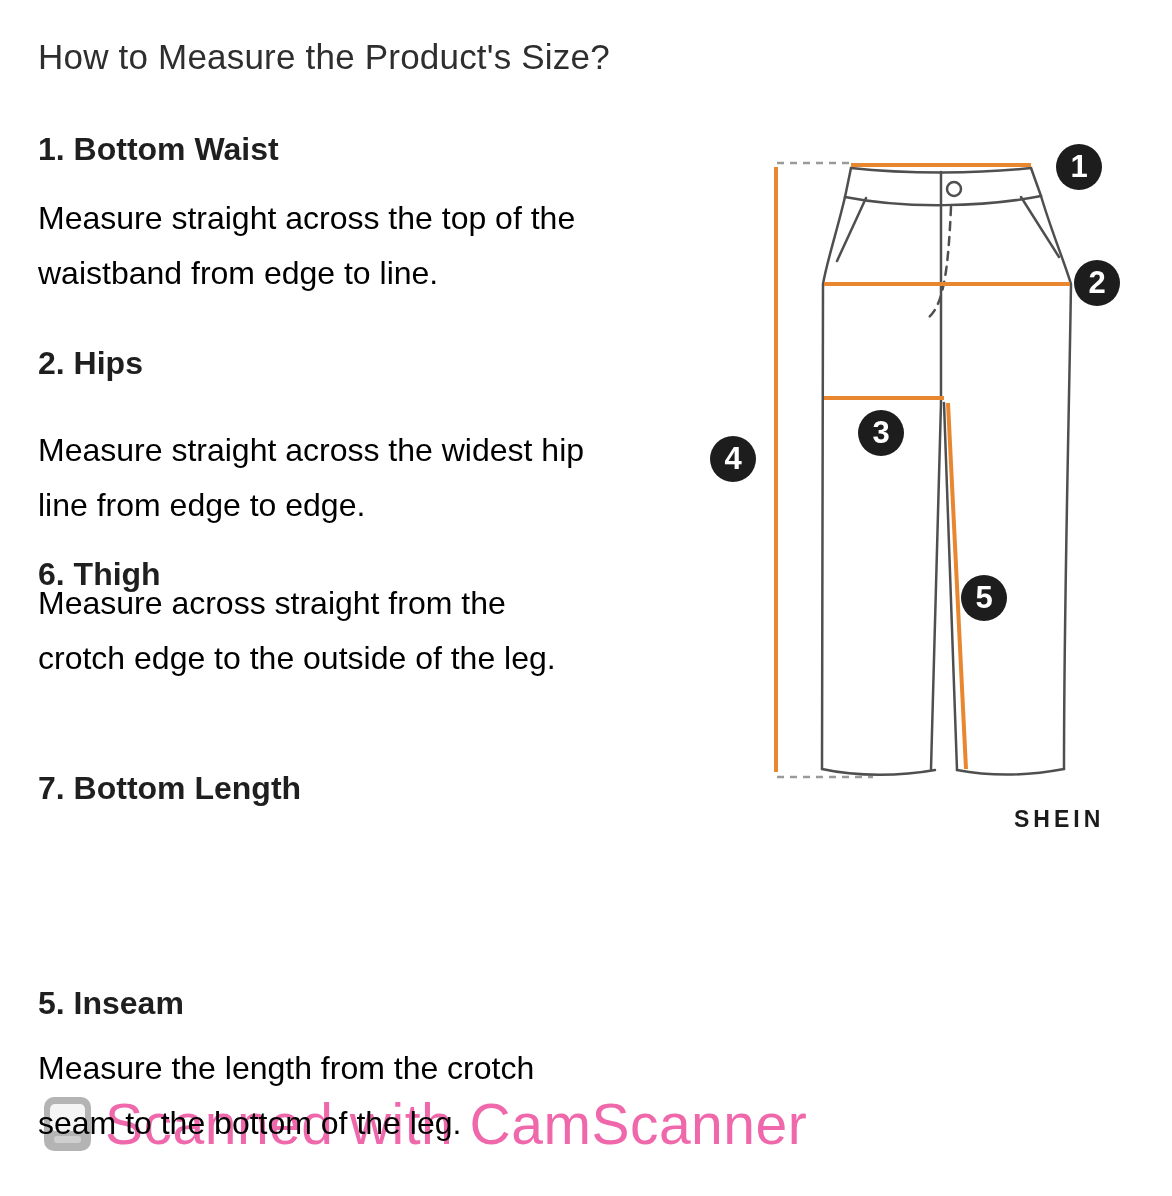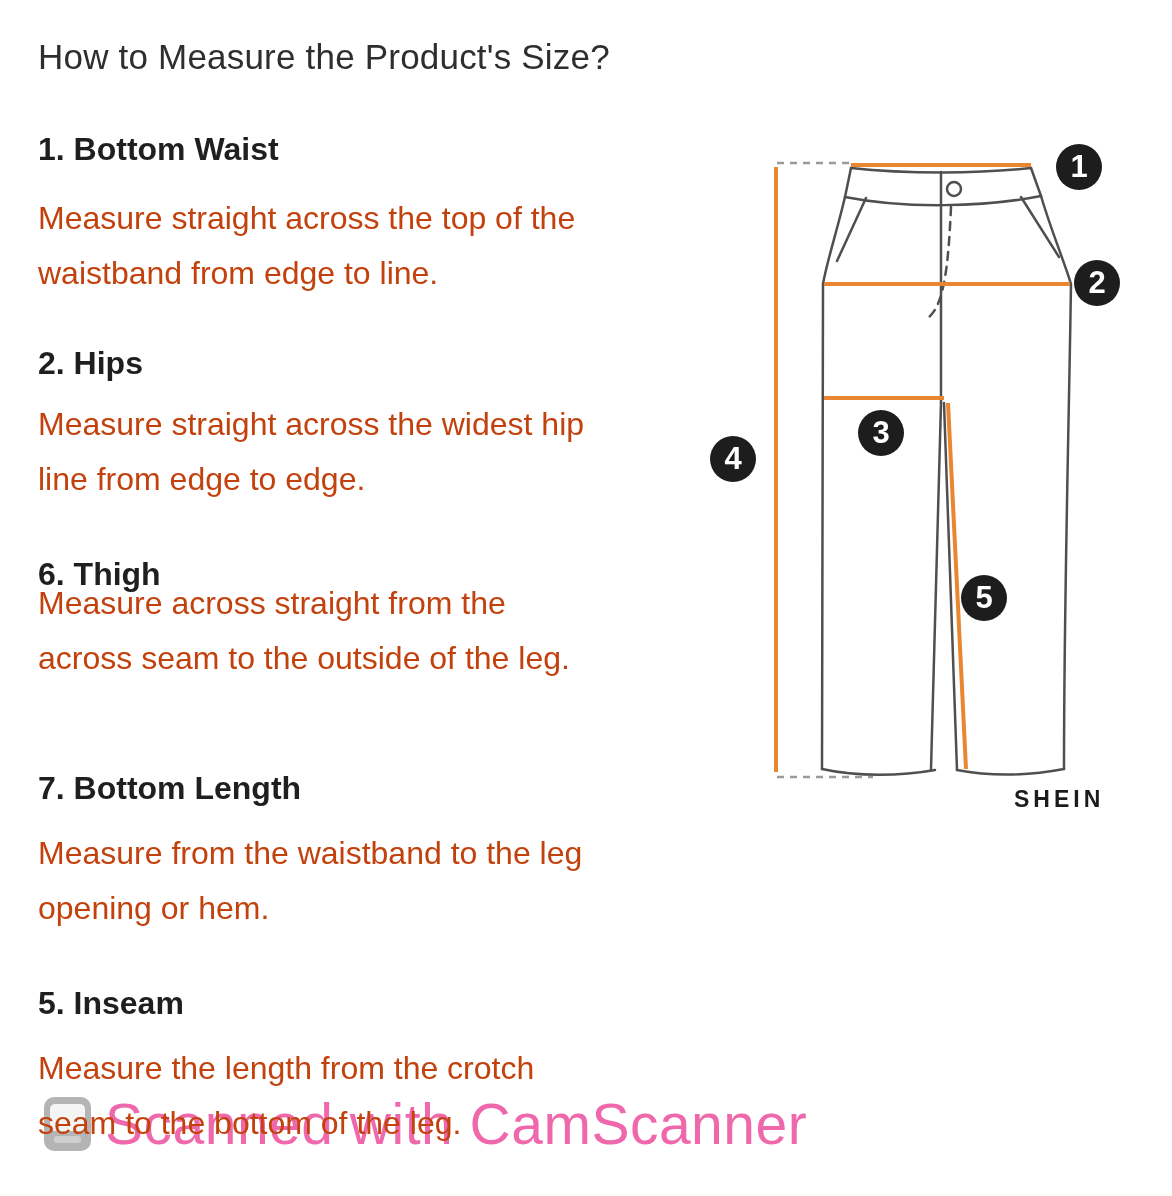--- a/index.html
+++ b/index.html
@@ -19,34 +19,34 @@
     z-index:2;margin:0;
   }
   .sec-heading{
     position:absolute;left:38px;
     font-size:32px;font-weight:700;line-height:40px;
     color:#1f1f1f;white-space:nowrap;z-index:2;
   }
   .sec-body{
     position:absolute;left:38px;
     font-size:32px;font-weight:400;line-height:55px;
-    color:#c2410c;white-space:nowrap;z-index:2;
+    color:#000000;white-space:nowrap;z-index:2;
   }
   .sec-body span{display:block;}
 
   
   .pants-svg{position:absolute;left:700px;top:130px;width:472px;height:700px;z-index:1;}
   .marker{
     position:absolute;width:46px;height:46px;border-radius:50%;
     background:#1d1d1d;color:#ffffff;
     display:flex;align-items:center;justify-content:center;
     font-size:31px;font-weight:700;z-index:3;
   }
   .brand{
-    position:absolute;left:1014px;top:786px;
+    position:absolute;left:1014px;top:806px;
     font-size:23px;font-weight:700;letter-spacing:4px;
     color:#1c1c1c;z-index:2;white-space:nowrap;
   }
 
   
   .watermark{
     position:absolute;left:44px;top:1094px;height:60px;
     display:flex;align-items:center;z-index:1;
   }
   .wm-icon{
@@ -74,36 +74,32 @@
 
   <h1 class="title">How to Measure the Product's Size?</h1>
 
   <div class="sec-heading" style="top:129px">1. Bottom Waist</div>
   <div class="sec-body" style="top:191px">
     <span>Measure straight across the top of the</span>
     <span>waistband from edge to line.</span>
   </div>
 
   <div class="sec-heading" style="top:343px">2. Hips</div>
-  <div class="sec-body" style="top:397px">
+  <div class="sec-body" style="top:423px">
     <span>Measure straight across the widest hip</span>
     <span>line from edge to edge.</span>
   </div>
 
   <div class="sec-heading" style="top:554px">6. Thigh</div>
   <div class="sec-body" style="top:576px">
     <span>Measure across straight from the</span>
-    <span>across seam to the outside of the leg.</span>
+    <span>crotch edge to the outside of the leg.</span>
   </div>
 
   <div class="sec-heading" style="top:768px">7. Bottom Length</div>
-  <div class="sec-body" style="top:826px">
-    <span>Measure from the waistband to the leg</span>
-    <span>opening or hem.</span>
-  </div>
 
   <div class="sec-heading" style="top:983px">5. Inseam</div>
   <div class="sec-body" style="top:1041px">
     <span>Measure the length from the crotch</span>
     <span>seam to the bottom of the leg.</span>
   </div>
 
   <svg class="pants-svg" viewBox="700 130 472 700" xmlns="http://www.w3.org/2000/svg">
 
     <g stroke="#9A9A9A" stroke-width="2.5" stroke-dasharray="7 6" fill="none">

